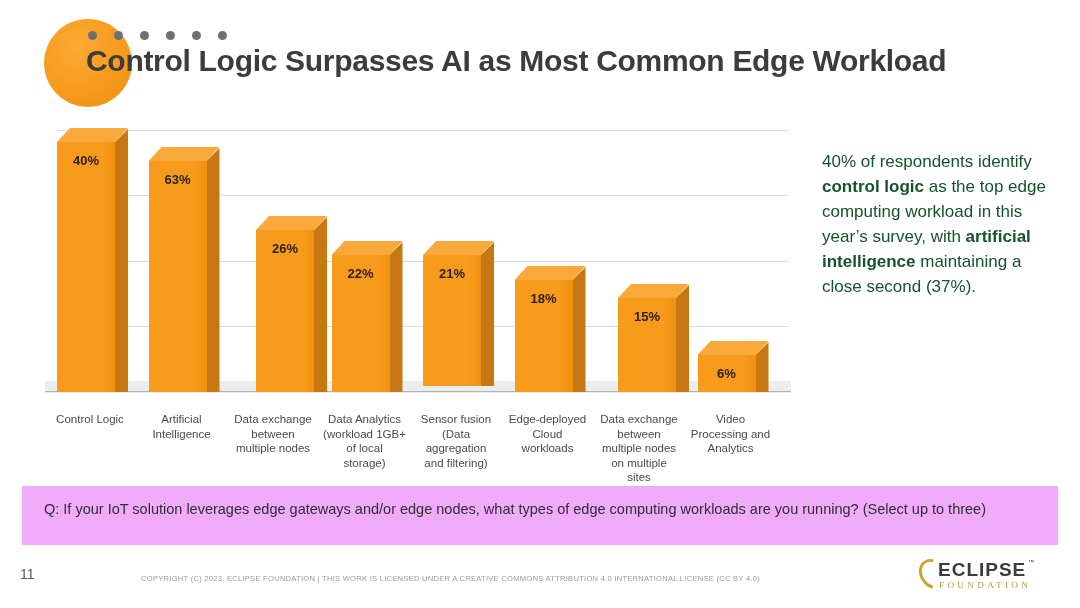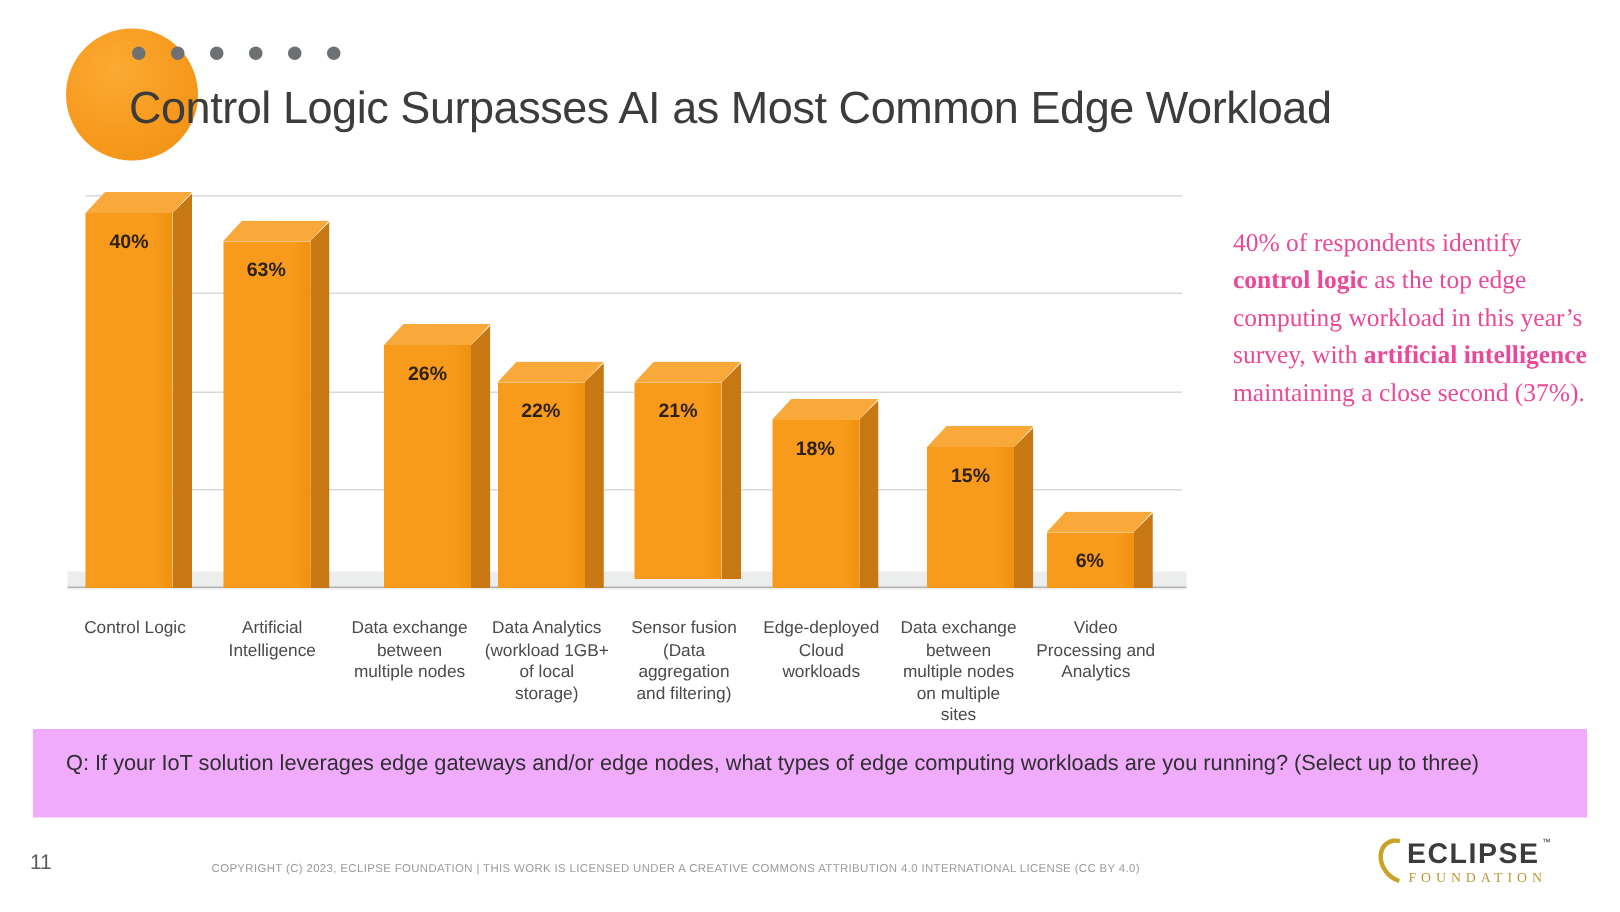--- a/index.html
+++ b/index.html
@@ -19,24 +19,23 @@
     width:88px; height:88px; border-radius:50%;
     background:radial-gradient(circle at 38% 32%, #fbaa33 0%, #f79a1e 55%, #ef8f12 100%);
   }
 
   #dot-row { position:absolute; left:88px; top:31px; display:flex; gap:17px; }
   .hdot { width:9px; height:9px; border-radius:50%; background:#6e7174; }
 
   #page-title {
     position:absolute; left:86px; top:44px;
     width:960px; height:44px;
-    font-size:30px; font-weight:normal; letter-spacing:-0.3px;
+    font-size:30px; font-weight:bold; letter-spacing:-0.3px;
     color:#3c3c3b; white-space:nowrap;
     font-family:"Liberation Sans", sans-serif;
-    margin-top:12px;
   }
 
   
   #chart-block { position:absolute; left:0px; top:120px; width:800px; height:350px; }
 
   #plot-area {
     position:absolute; left:57px; top:10px;
     width:731px; height:262px;
   }
   .gridline {
@@ -82,22 +81,22 @@
     position:absolute;
     text-align:center;
     font-size:11.5px; line-height:14.5px;
     color:#4a4a4a;
     font-family:"Liberation Sans", sans-serif;
   }
 
   
   #side-text {
     position:absolute; left:822px; top:149px; width:236px;
-    font-size:17px; line-height:25px; color:#ec4899;
-    font-family:Liberation Serif, serif;
+    font-size:17px; line-height:25px; color:#14532d;
+    font-family:Liberation Sans, sans-serif;
   }
   #side-text b { font-weight:bold; }
 
   
   #question-band {
     position:absolute; left:22px; top:486px;
     width:1036px; height:59px;
     background:#f0abfc;
     padding:13px 18px 0 22px;
   }

